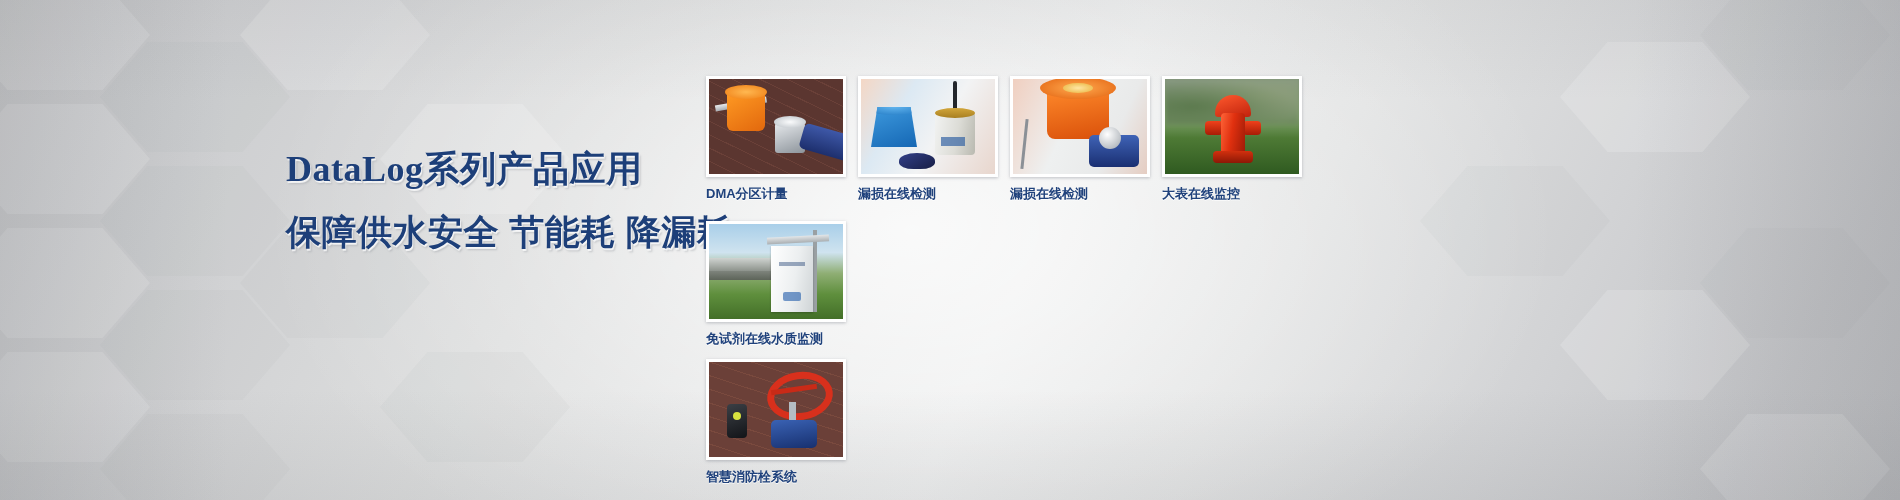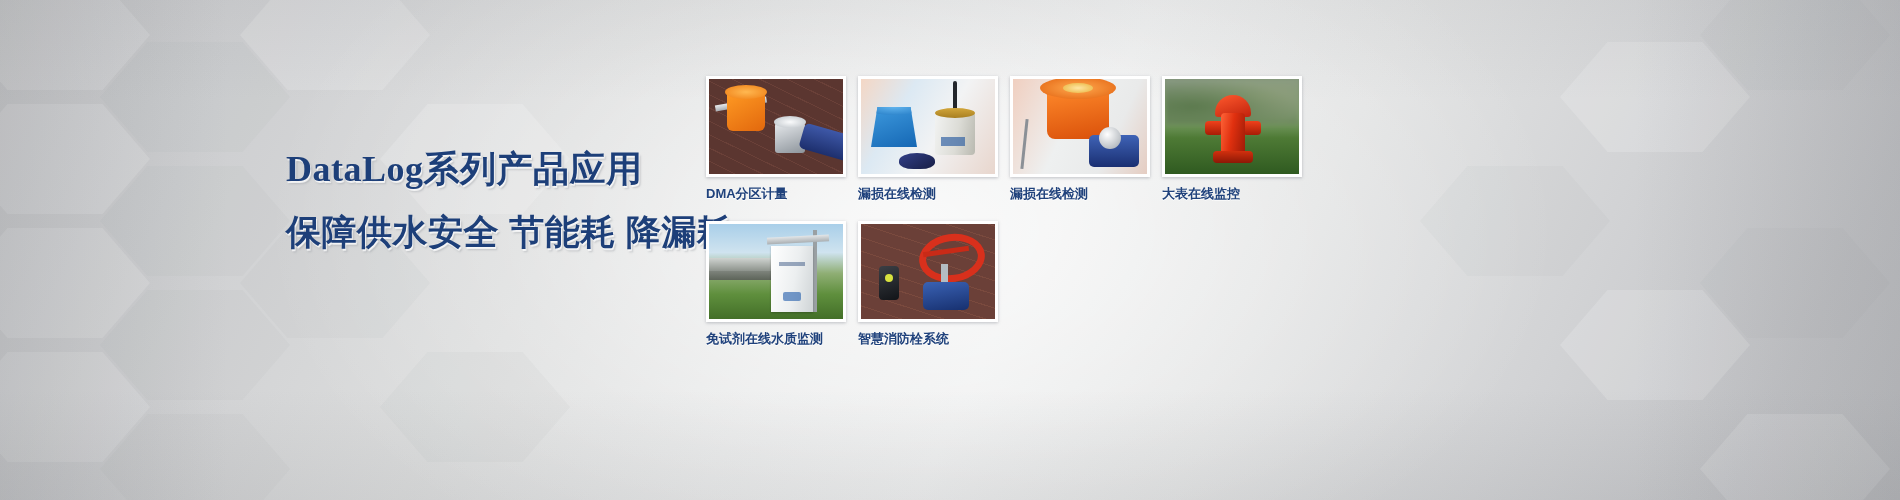--- a/index.html
+++ b/index.html
@@ -82,20 +82,21 @@
     left: 706px;
     top: 76px;
     z-index: 6;
   }
   .grid-row {
     display: flex;
     gap: 12px;
   }
   .grid-row + .grid-row {
     margin-top: 19px;
+    flex-direction: column;
   }
   .cell {
     width: 140px;
   }
   .thumb-frame {
     width: 140px;
     height: 101px;
     background: #ffffff;
     padding: 3px;
     box-sizing: border-box;

